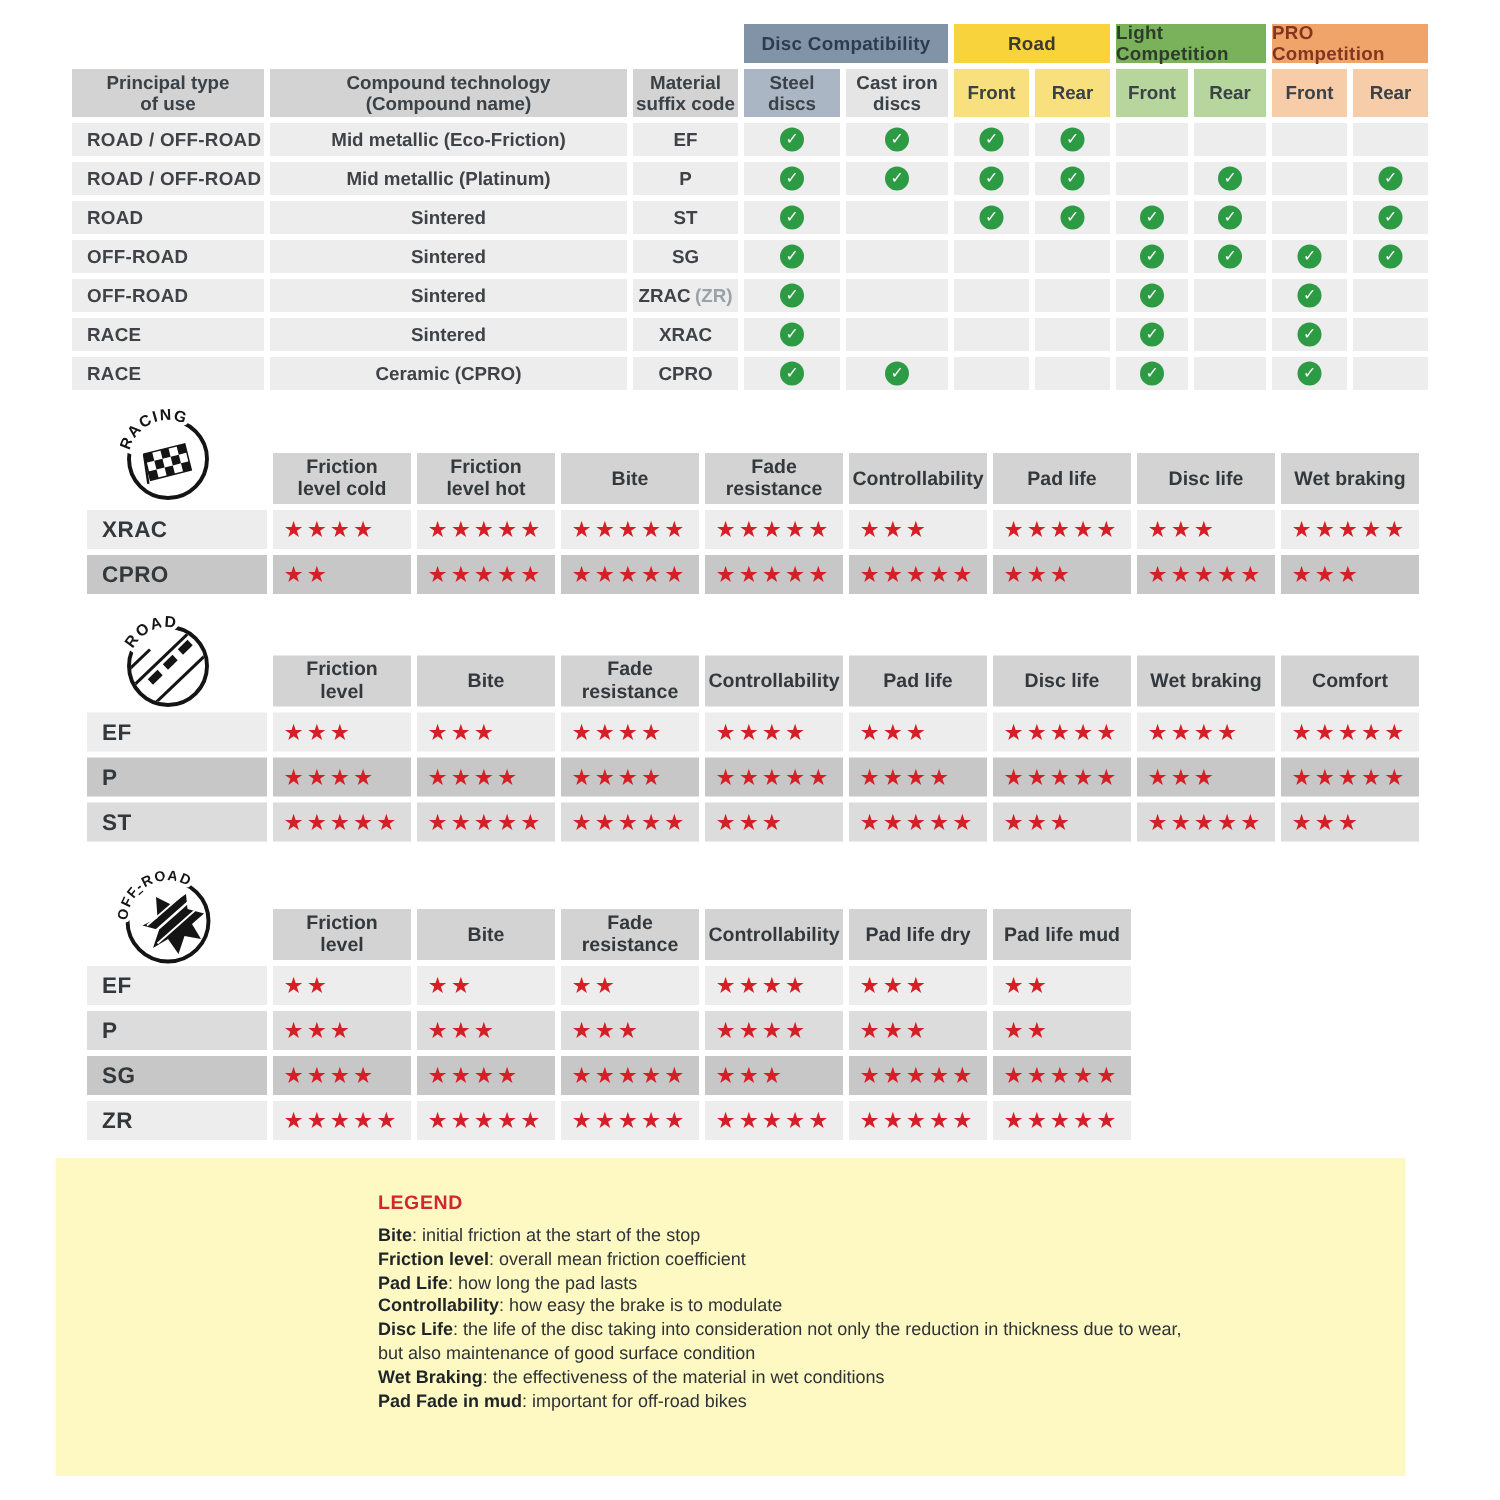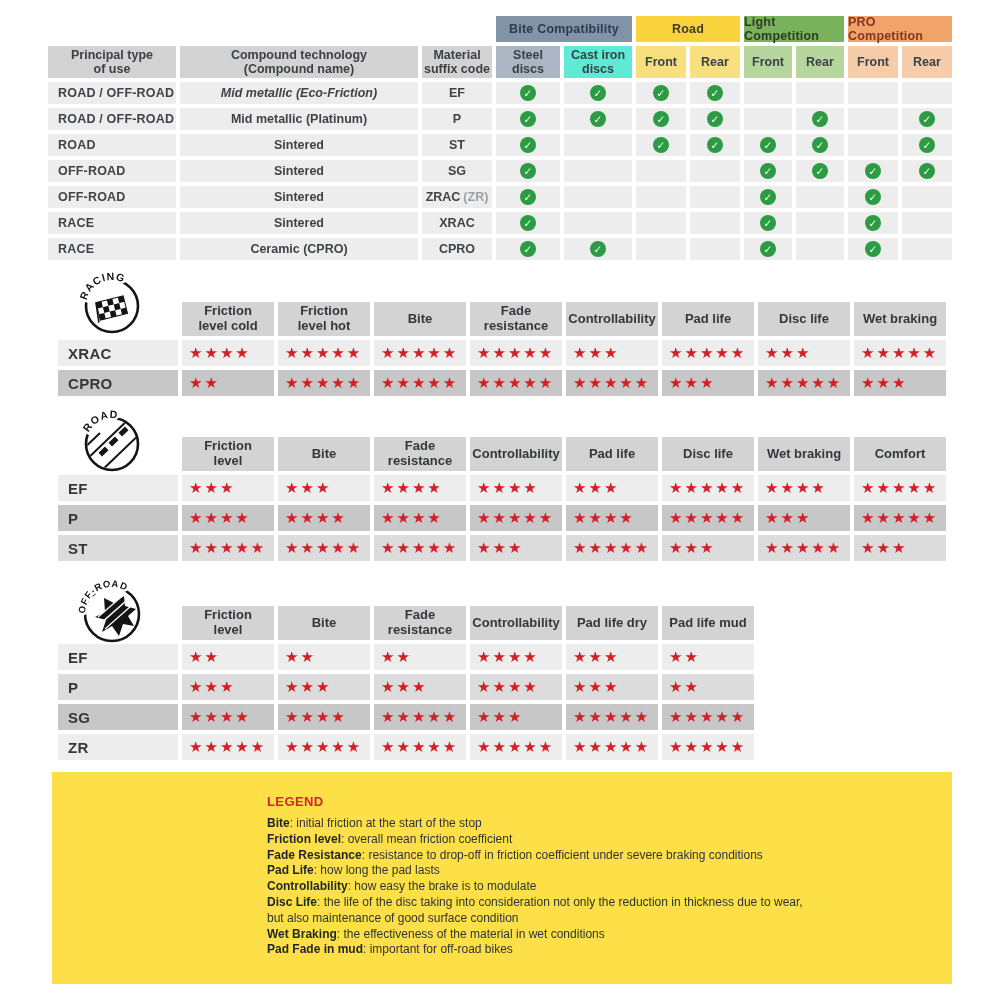--- a/index.html
+++ b/index.html
@@ -57,56 +57,56 @@
     font-family:"DejaVu Sans", sans-serif;
   }
   .shade-light  { background:#ededed; }
   .shade-medium { background:#dcdcdc; }
   .shade-dark   { background:#c6c7c6; }
 
   .badge { position:absolute; }
 
   
   .legend {
-    position:absolute; left:52px; top:772px; width:900px; height:212px;
-    background:#fde047;
+    position:absolute; left:37px; top:772px; width:900px; height:212px;
+    background:#fef9c3;
   }
   .legend-inner { padding:22px 30px 0 215px; }
   .legend-title { color:#d22630; font-weight:bold; font-size:13px; letter-spacing:.4px; margin-bottom:7px; }
   .legend-line { font-size:12px; line-height:15.8px; color:#2e3338; }
   .legend-line b { color:#1f2428; }
 </style>
 </head>
 <body>
 
 <div class="page">
 
   <div class="compat-grid">
-      <div class="cell group-hdr" style="grid-area: 1 / 4 / auto / span 2; background: rgb(129, 147, 167); color: rgb(44, 60, 78);">Bite Compatibility</div>
+      <div class="cell group-hdr" style="grid-area: 1 / 4 / auto / span 2; background: rgb(129, 147, 167); color: rgb(44, 60, 78);">Disc Compatibility</div>
       <div class="cell group-hdr" style="grid-area: 1 / 6 / auto / span 2; background: rgb(248, 211, 59); color: rgb(62, 59, 43);">Road</div>
       <div class="cell group-hdr" style="grid-area: 1 / 8 / auto / span 2; background: rgb(121, 178, 90); color: rgb(47, 59, 42);">Light Competition</div>
       <div class="cell group-hdr" style="grid-area: 1 / 10 / auto / span 2; background: rgb(241, 164, 105); color: rgb(131, 53, 32);">PRO Competition</div>
       <div class="cell base-hdr" style="grid-area: 2 / 1;">Principal type
 of use</div>
       <div class="cell base-hdr" style="grid-area: 2 / 2;">Compound technology
 (Compound name)</div>
       <div class="cell base-hdr" style="grid-area: 2 / 3;">Material
 suffix code</div>
       <div class="cell sub-hdr" style="grid-area: 2 / 4; background: rgb(170, 182, 196);">Steel
 discs</div>
-      <div class="cell sub-hdr" style="grid-area: 2 / 5; background: #5eead4;">Cast iron
+      <div class="cell sub-hdr" style="grid-area: 2 / 5; background: #e5e5e5;">Cast iron
 discs</div>
       <div class="cell sub-hdr" style="grid-area: 2 / 6; background: rgb(249, 224, 126);">Front</div>
       <div class="cell sub-hdr" style="grid-area: 2 / 7; background: rgb(249, 224, 126);">Rear</div>
       <div class="cell sub-hdr" style="grid-area: 2 / 8; background: rgb(183, 214, 158);">Front</div>
       <div class="cell sub-hdr" style="grid-area: 2 / 9; background: rgb(183, 214, 158);">Rear</div>
       <div class="cell sub-hdr" style="grid-area: 2 / 10; background: rgb(247, 205, 169);">Front</div>
       <div class="cell sub-hdr" style="grid-area: 2 / 11; background: rgb(247, 205, 169);">Rear</div>
       <div class="cell data-cell use-cell" style="grid-area: 3 / 1;">ROAD / OFF-ROAD</div>
-      <div class="cell data-cell" style="grid-area: 3 / 2; font-style: italic;">Mid metallic (Eco-Friction)</div>
+      <div class="cell data-cell" style="grid-area: 3 / 2;">Mid metallic (Eco-Friction)</div>
       <div class="cell data-cell" style="grid-area: 3 / 3;">
         <span>EF</span>
       </div>
       <div class="cell data-cell" style="grid-area: 3 / 4;">
         <span class="check">✓</span>
       </div>
       <div class="cell data-cell" style="grid-area: 3 / 5;">
         <span class="check">✓</span>
       </div>
       <div class="cell data-cell" style="grid-area: 3 / 6;">
@@ -432,21 +432,20 @@
       <div class="stars shade-light" aria-label="5 of 5 stars" style="grid-area: 5 / 6;">★★★★★</div>
       <div class="stars shade-light" aria-label="5 of 5 stars" style="grid-area: 5 / 7;">★★★★★</div>
     </div>
 
   <div class="legend">
     <div class="legend-inner">
       <div class="legend-title">LEGEND</div>
       <div id="legend-entries">
           <div class="legend-line"><b>Bite</b>: initial friction at the start of the stop</div>
           <div class="legend-line"><b>Friction level</b>: overall mean friction coefficient</div>
-          <div class="legend-line"><b>Fade Resistance</b>: resistance to drop-off in friction coefficient under severe braking conditions</div>
           <div class="legend-line"><b>Pad Life</b>: how long the pad lasts</div>
           <div class="legend-line"><b>Controllability</b>: how easy the brake is to modulate</div>
           <div class="legend-line"><b>Disc Life</b>: the life of the disc taking into consideration not only the reduction in thickness due to wear,</div>
           <div class="legend-line">but also maintenance of good surface condition</div>
           <div class="legend-line"><b>Wet Braking</b>: the effectiveness of the material in wet conditions</div>
           <div class="legend-line"><b>Pad Fade in mud</b>: important for off-road bikes</div>
         </div>
     </div>
   </div>
 

